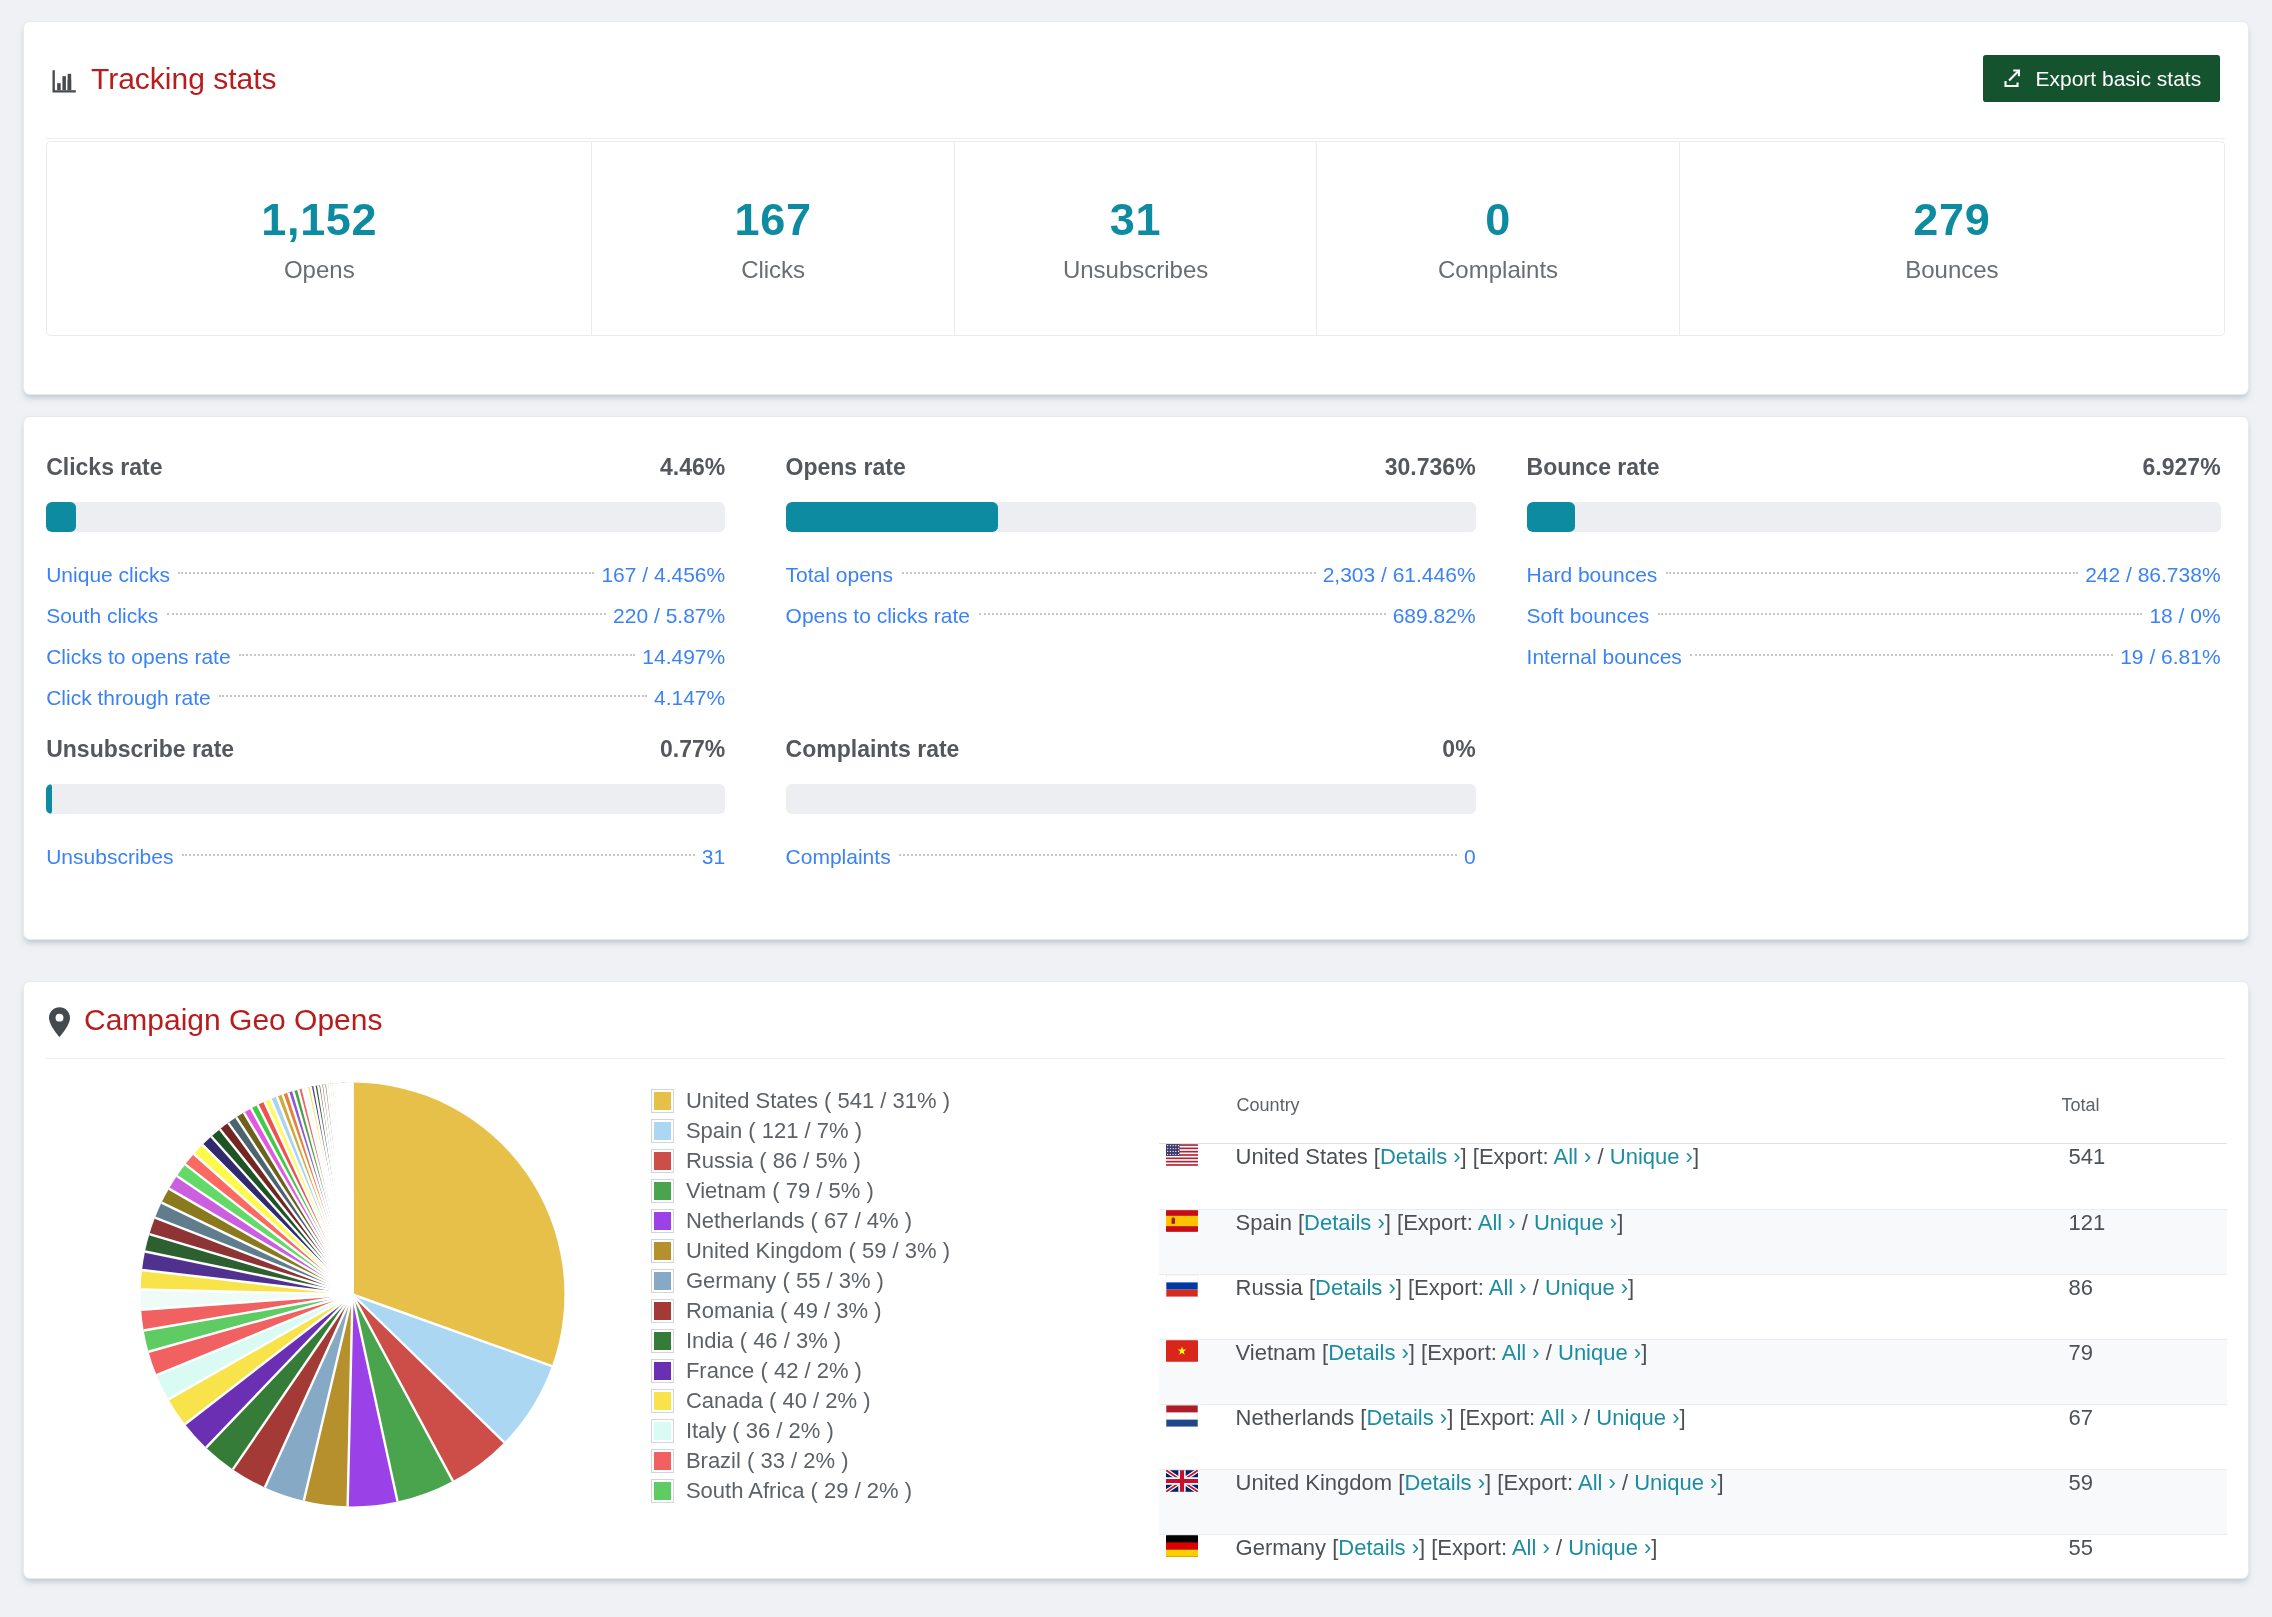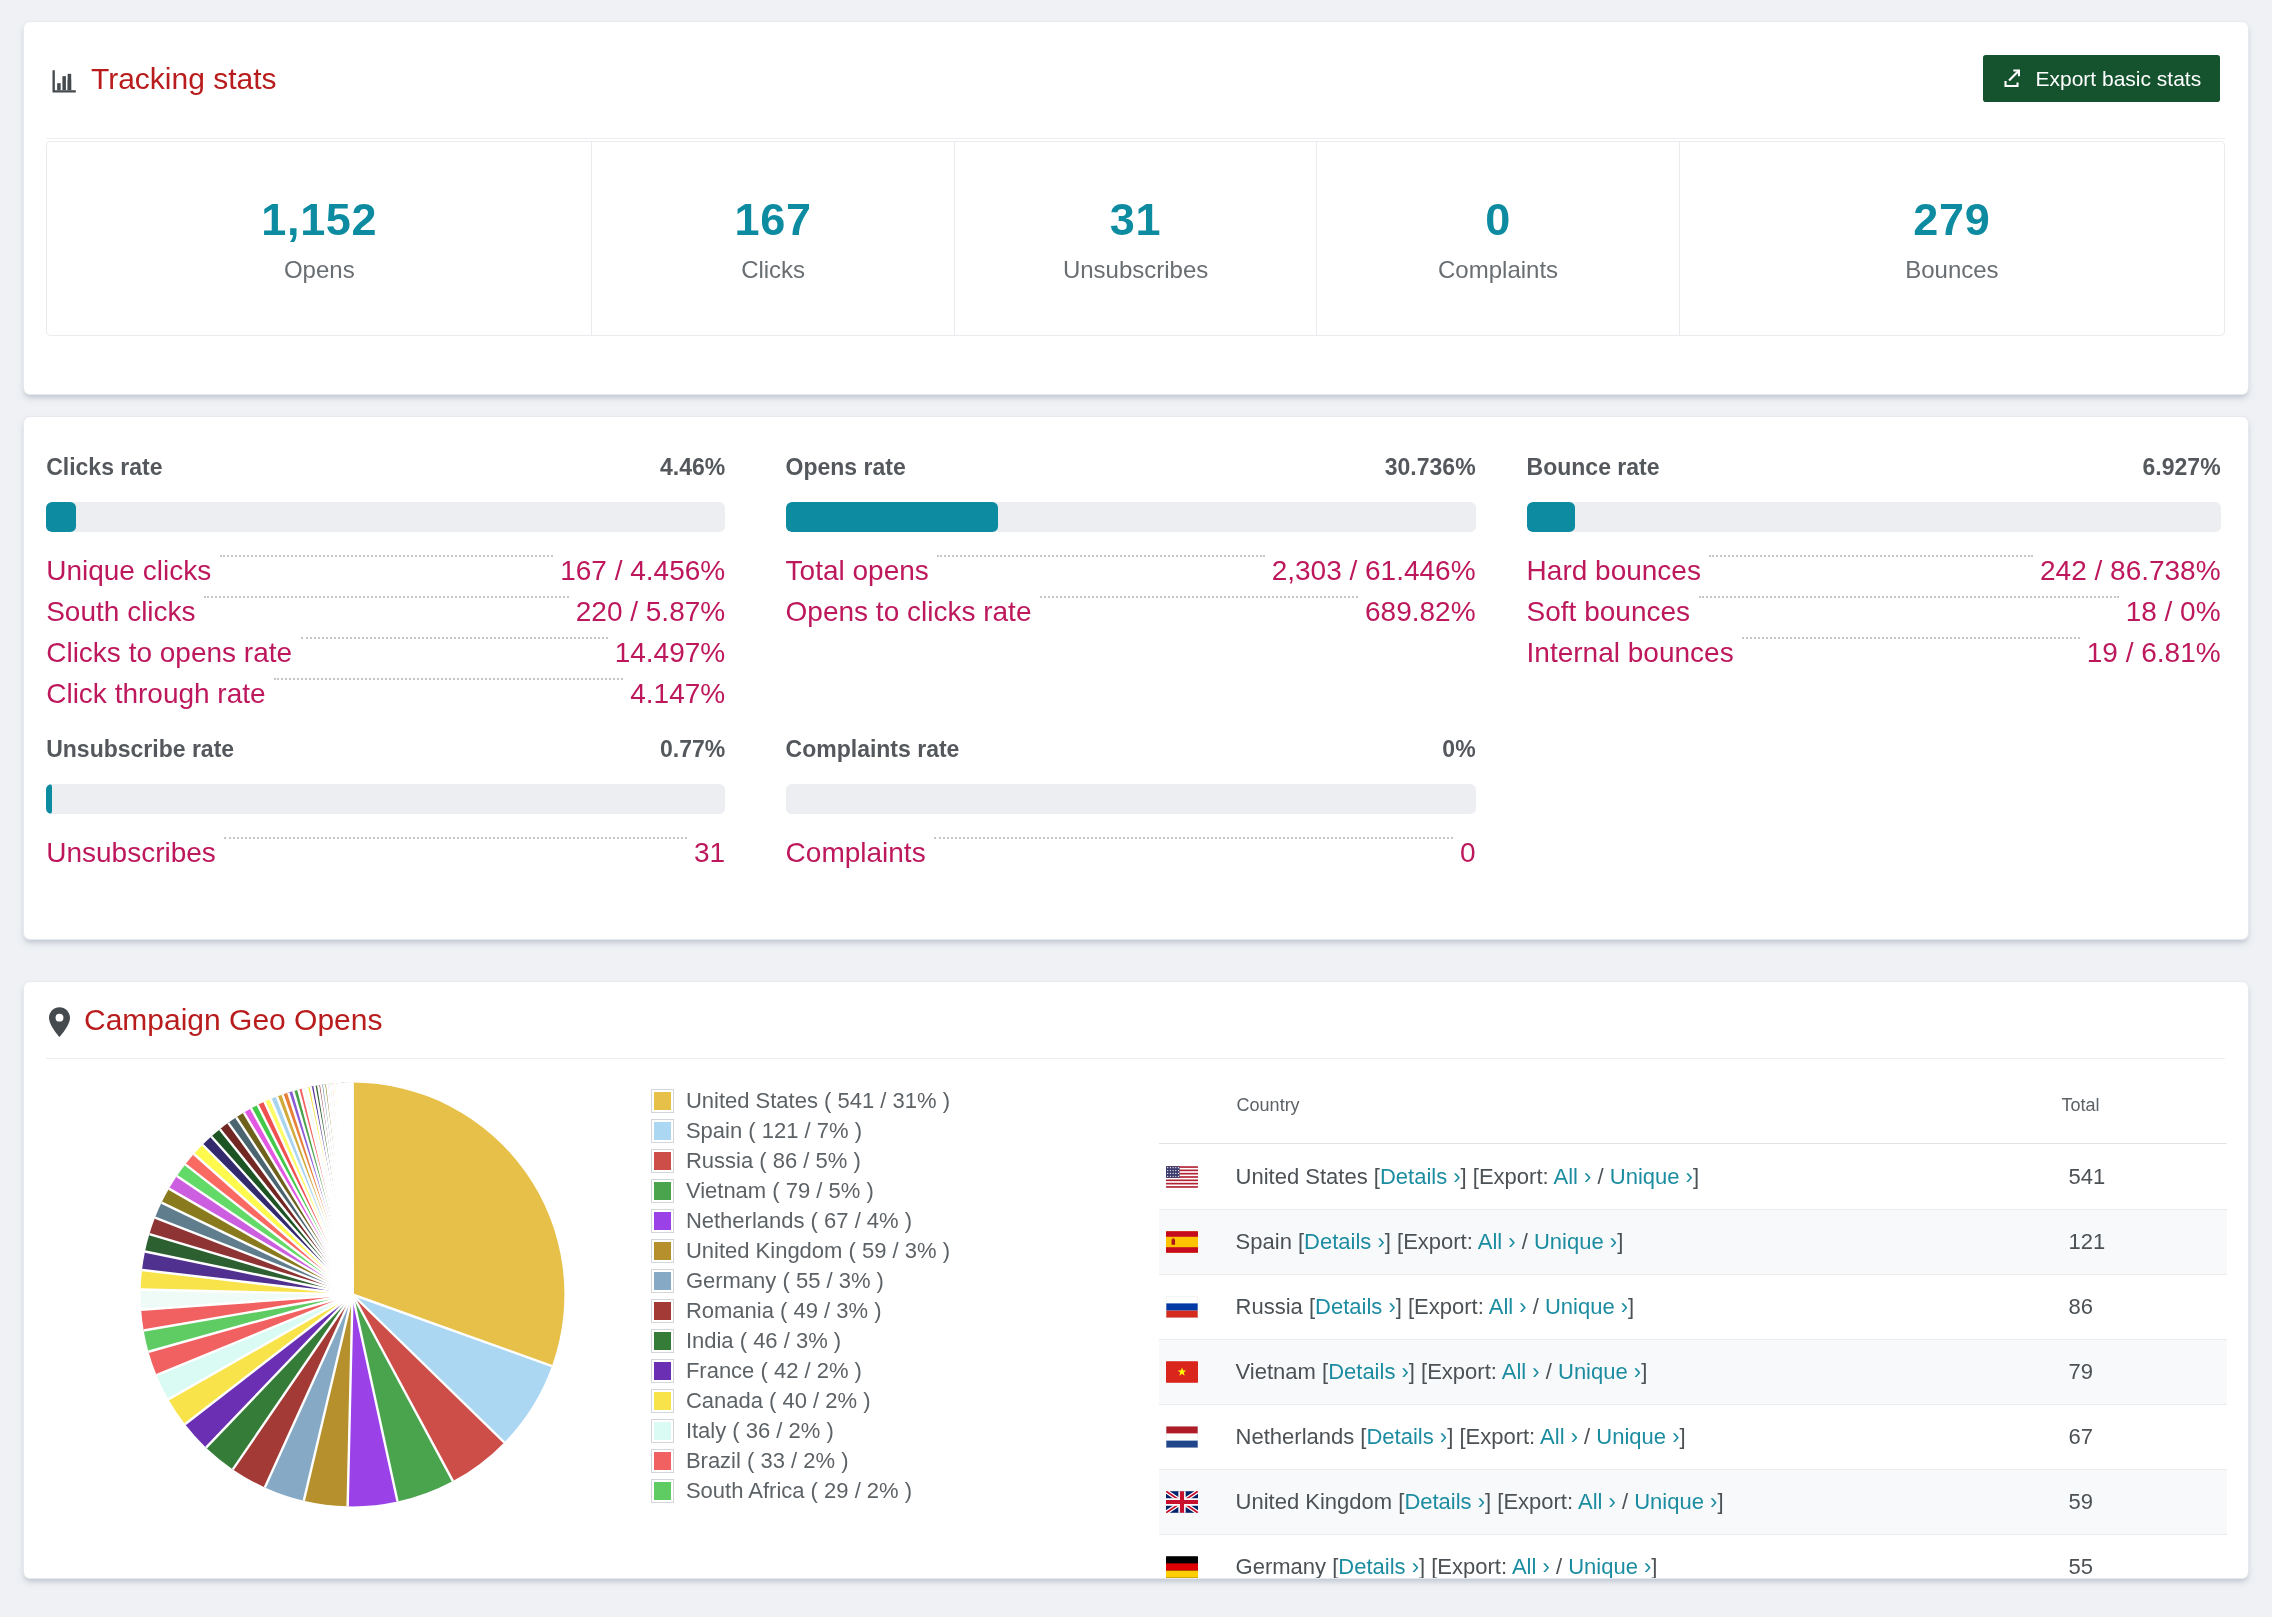--- a/index.html
+++ b/index.html
@@ -25,39 +25,39 @@
   .stat-value{font-size:45px;font-weight:bold;color:#0d8ba0;letter-spacing:0.7px;}
   .stat-label{font-size:24px;color:#696e72;margin-top:10px;}
   
   #card-rates{top:416px;height:524px;}
   .rate-col{position:absolute;box-sizing:border-box;}
   .rate-head{display:flex;justify-content:space-between;align-items:baseline;
       font-size:23px;font-weight:bold;color:#54585c;}
   .rate-bar{margin-top:21px;height:30px;background:#eceef1;border-radius:5.6px;overflow:hidden;}
   .rate-fill{height:100%;background:#0d8ba0;border-radius:5.6px;}
   .rate-rows{margin-top:22.6px;}
-  .rate-row{display:flex;align-items:flex-start;height:41px;font-size:28px;color:#be185d;}
+  .rate-row{display:flex;align-items:center;height:41px;font-size:21px;color:#3b82f6;}
   .rate-row .lbl{flex:0 0 auto;}
   .rate-row .leader{flex:1 1 auto;border-bottom:2.1px dotted #c6c6c6;margin:0 7px 5px 8.5px;}
   .rate-row .val{flex:0 0 auto;}
   
   #card-geo{top:981px;height:598px;overflow:hidden;}
   #card-geo .card-header{height:75px;}
   #card-geo .hdr-divider{top:76px;}
   #geo-pie{position:absolute;left:106px;top:90px;}
   .geo-legend{position:absolute;left:628px;top:104px;list-style:none;margin:0;padding:0;}
   .geo-legend li{display:flex;align-items:center;height:30px;font-size:22px;color:#5d6266;}
   .swatch{width:17.6px;height:17.6px;flex:0 0 17.6px;margin-right:12.7px;border:2.1px solid #fff;
       outline:0.7px solid #d2d6da;box-sizing:content-box;}
   .geo-table{position:absolute;left:1135px;right:21px;top:85px;}
   .geo-thead{display:flex;align-items:center;height:77px;font-size:18px;color:#5d6266;
       border-bottom:0.7px solid #e2e2e2;box-sizing:border-box;}
   .geo-thead .th-country{padding-left:78px;flex:1 1 auto;}
   .geo-thead .th-total{flex:0 0 165px;}
-  .geo-row{display:flex;align-items:center;height:65px;font-size:22px;color:#4c5155;
+  .geo-row{display:flex;align-items:flex-start;height:65px;font-size:22px;color:#4c5155;
       padding-left:7px;box-sizing:border-box;}
   .geo-row:nth-child(even){background:#f8f9fb;}
   .geo-row + .geo-row{border-top:0.7px solid #ececee;}
   .geo-row .flag{flex:0 0 32px;height:22px;margin-right:38px;line-height:0;}
   .geo-row .flag svg{border-radius:0.7px;}
   .geo-row .name-cell{flex:1 1 auto;white-space:nowrap;}
   .geo-row .total-cell{flex:0 0 158px;}
   .geo-row a{color:#1c8ca1;text-decoration:none;}
   .icon{display:inline-flex;line-height:0;}
 </style>

